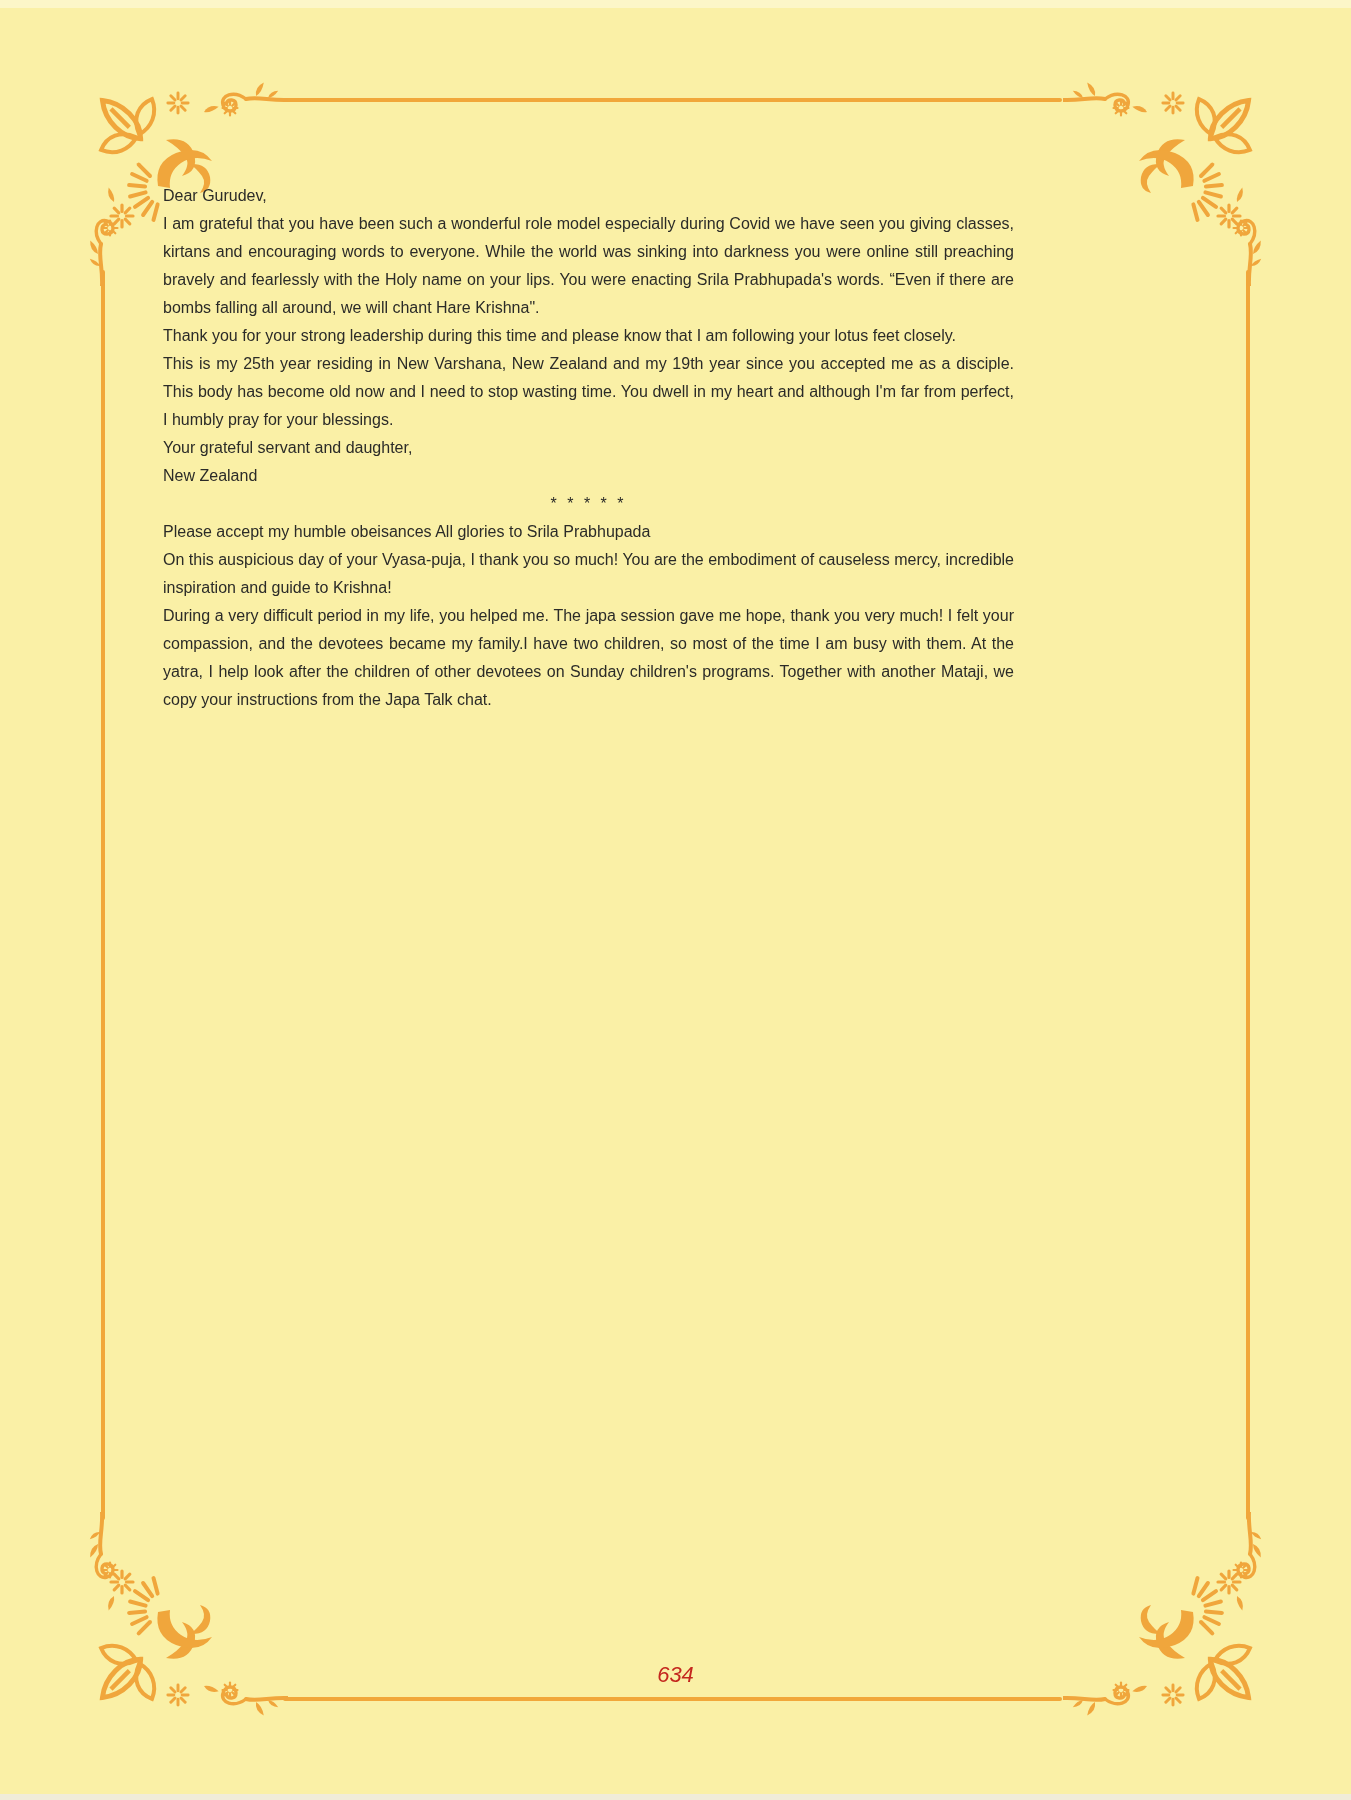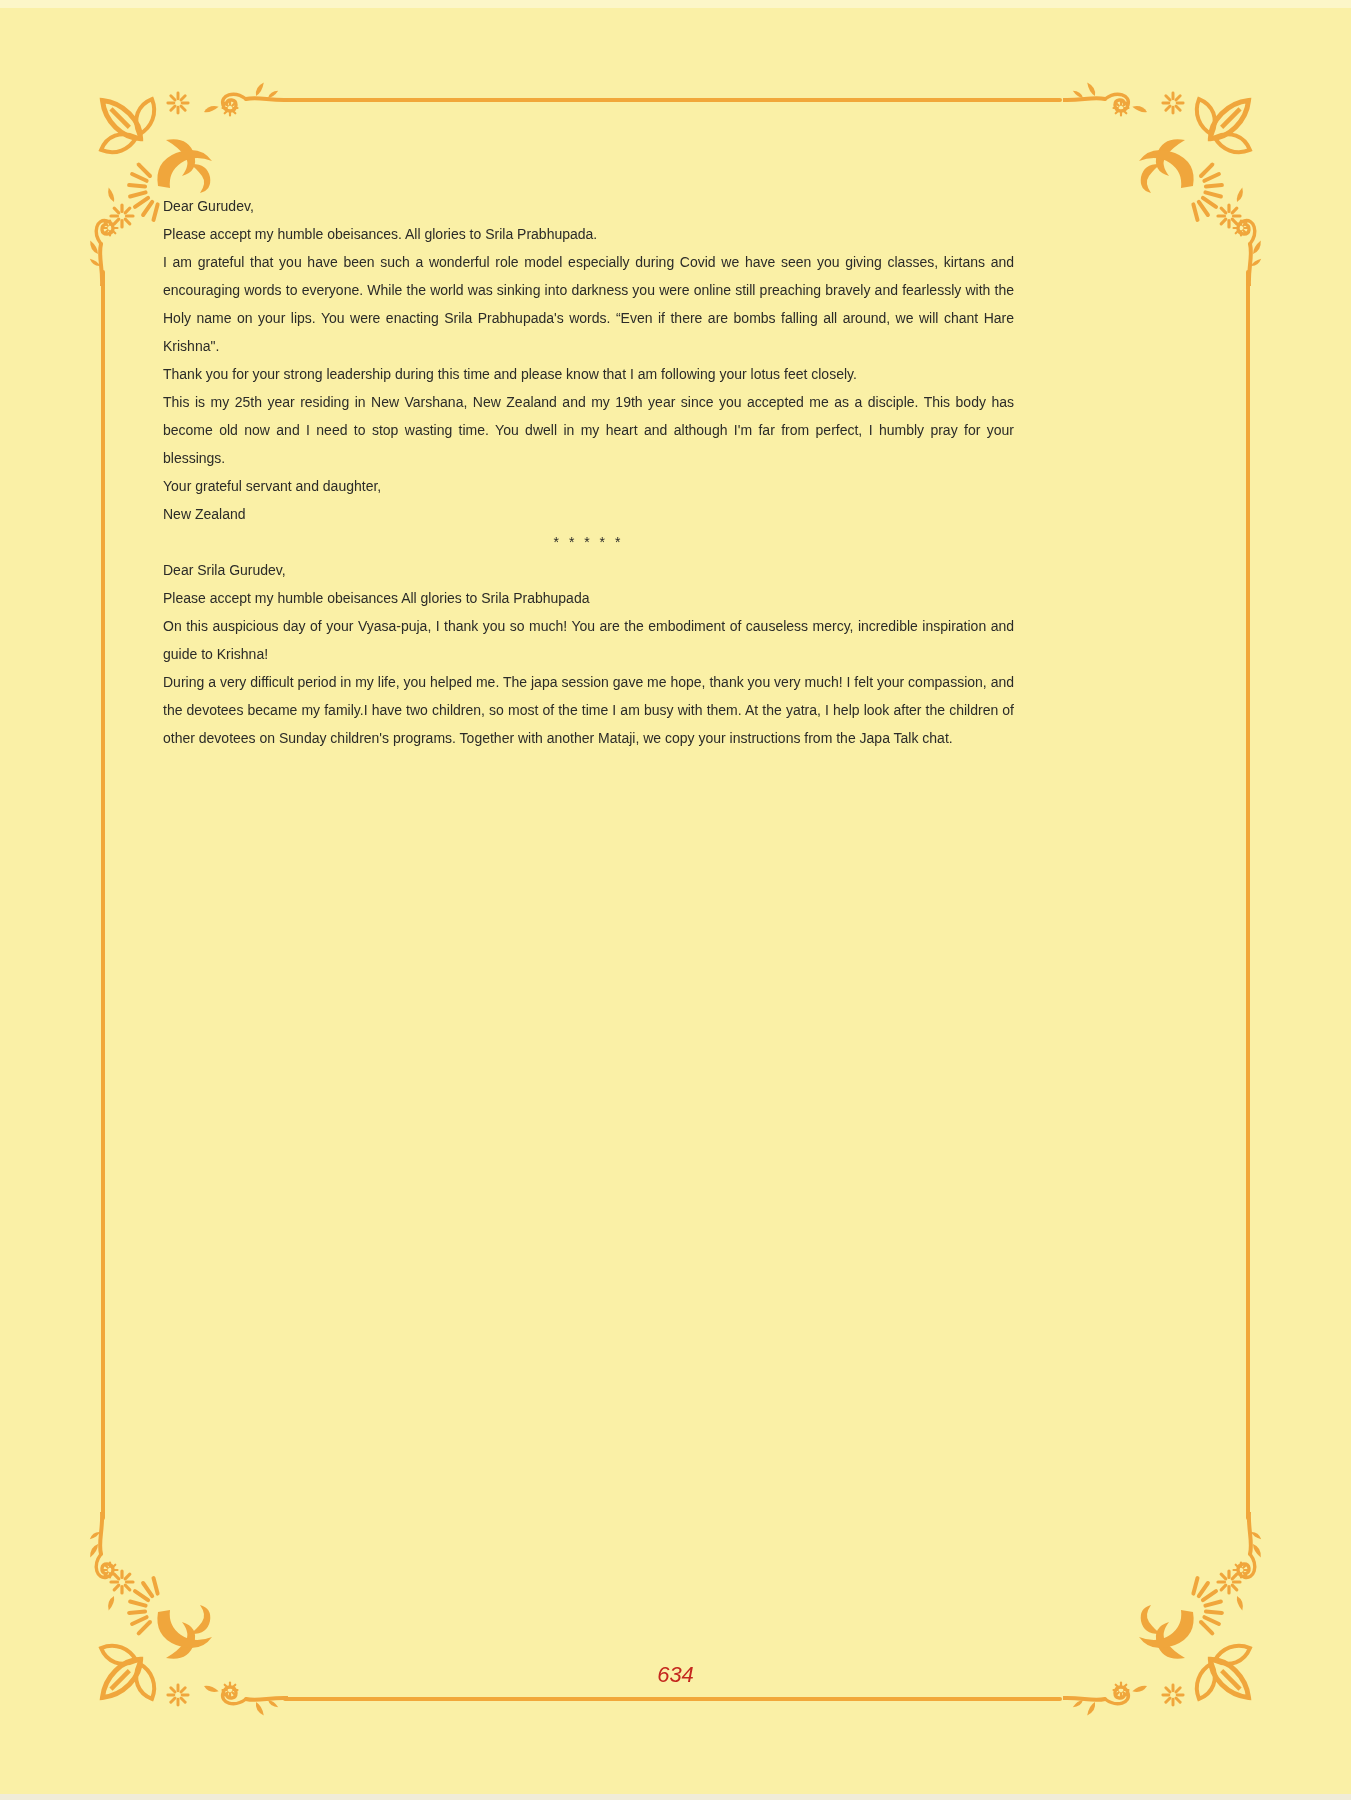--- a/index.html
+++ b/index.html
@@ -21,22 +21,22 @@
   .line-top{left:283px;top:98px;width:779px;height:4px;}
   .line-bottom{left:283px;top:1697px;width:779px;height:4px;}
   .line-left{left:101px;top:270px;width:4px;height:1250px;}
   .line-right{left:1246px;top:270px;width:4px;height:1250px;}
   .corner{position:absolute;width:210px;height:210px;}
   .tl{left:78px;top:76px;}
   .tr{left:1063px;top:76px;transform:scaleX(-1);}
   .bl{left:78px;top:1512px;transform:scaleY(-1);}
   .br{left:1063px;top:1512px;transform:scale(-1,-1);}
   .letters{
-    position:absolute;left:163px;top:192px;width:851px;
-    color:var(--text);font-size:14px;line-height:28px;
+    position:absolute;left:163px;top:182px;width:851px;
+    color:var(--text);font-size:16px;line-height:28px;
   }
   .letters p{margin:0;text-align:justify;}
   .mt12{margin-top:12px}.mt14{margin-top:14px}.mt15{margin-top:15px}
   .mt16{margin-top:16px}.mt58{margin-top:58px}.mt59{margin-top:59px}
   .mt60{margin-top:60px}.mt104{margin-top:104px}
   .sep{text-align:center !important;letter-spacing:3px;}
   .pagenum{
     position:absolute;left:0;right:0;top:1662px;text-align:center;
     font-size:22px;color:var(--pagenum);font-style:italic;
   }
@@ -109,26 +109,24 @@
   </svg>
 <svg class="corner bl" viewBox="0 0 210 210">
     <use href="#flourish"></use>
   </svg>
 <svg class="corner br" viewBox="0 0 210 210">
     <use href="#flourish"></use>
   </svg>
 
 <div class="letters">
   <p>Dear Gurudev,</p>
-  <p class="mt15">Please accept my humble obeisances. All glories to Srila Prabhupada.</p>
   <p class="mt15">I am grateful that you have been such a wonderful role model especially during Covid we have seen you giving classes, kirtans and encouraging words to everyone. While the world was sinking into darkness you were online still preaching bravely and fearlessly with the Holy name on your lips. You were enacting Srila Prabhupada's words. “Even if there are bombs falling all around, we will chant Hare Krishna".</p>
   <p class="mt60">Thank you for your strong leadership during this time and please know that I am following your lotus feet closely.</p>
   <p class="mt58">This is my 25th year residing in New Varshana, New Zealand and my 19th year since you accepted me as a disciple. This body has become old now and I need to stop wasting time. You dwell in my heart and although I'm far from perfect, I humbly pray for your blessings.</p>
   <p class="mt59">Your grateful servant and daughter,</p>
   <p class="mt15">New Zealand</p>
   <p class="mt12 sep">* * * * *</p>
-  <p class="mt104">Dear Srila Gurudev,</p>
   <p class="mt14">Please accept my humble obeisances All glories to Srila Prabhupada</p>
   <p class="mt15">On this auspicious day of your Vyasa-puja, I thank you so much! You are the embodiment of causeless mercy, incredible inspiration and guide to Krishna!</p>
   <p class="mt15">During a very difficult period in my life, you helped me. The japa session gave me hope, thank you very much! I felt your compassion, and the devotees became my family.I have two children, so most of the time I am busy with them.  At the yatra, I help look after the children of other devotees on Sunday children's programs.  Together with another Mataji, we copy your instructions from the Japa Talk chat.</p>
 </div>
 
 <div class="pagenum">634</div>
 
 </body></html>

